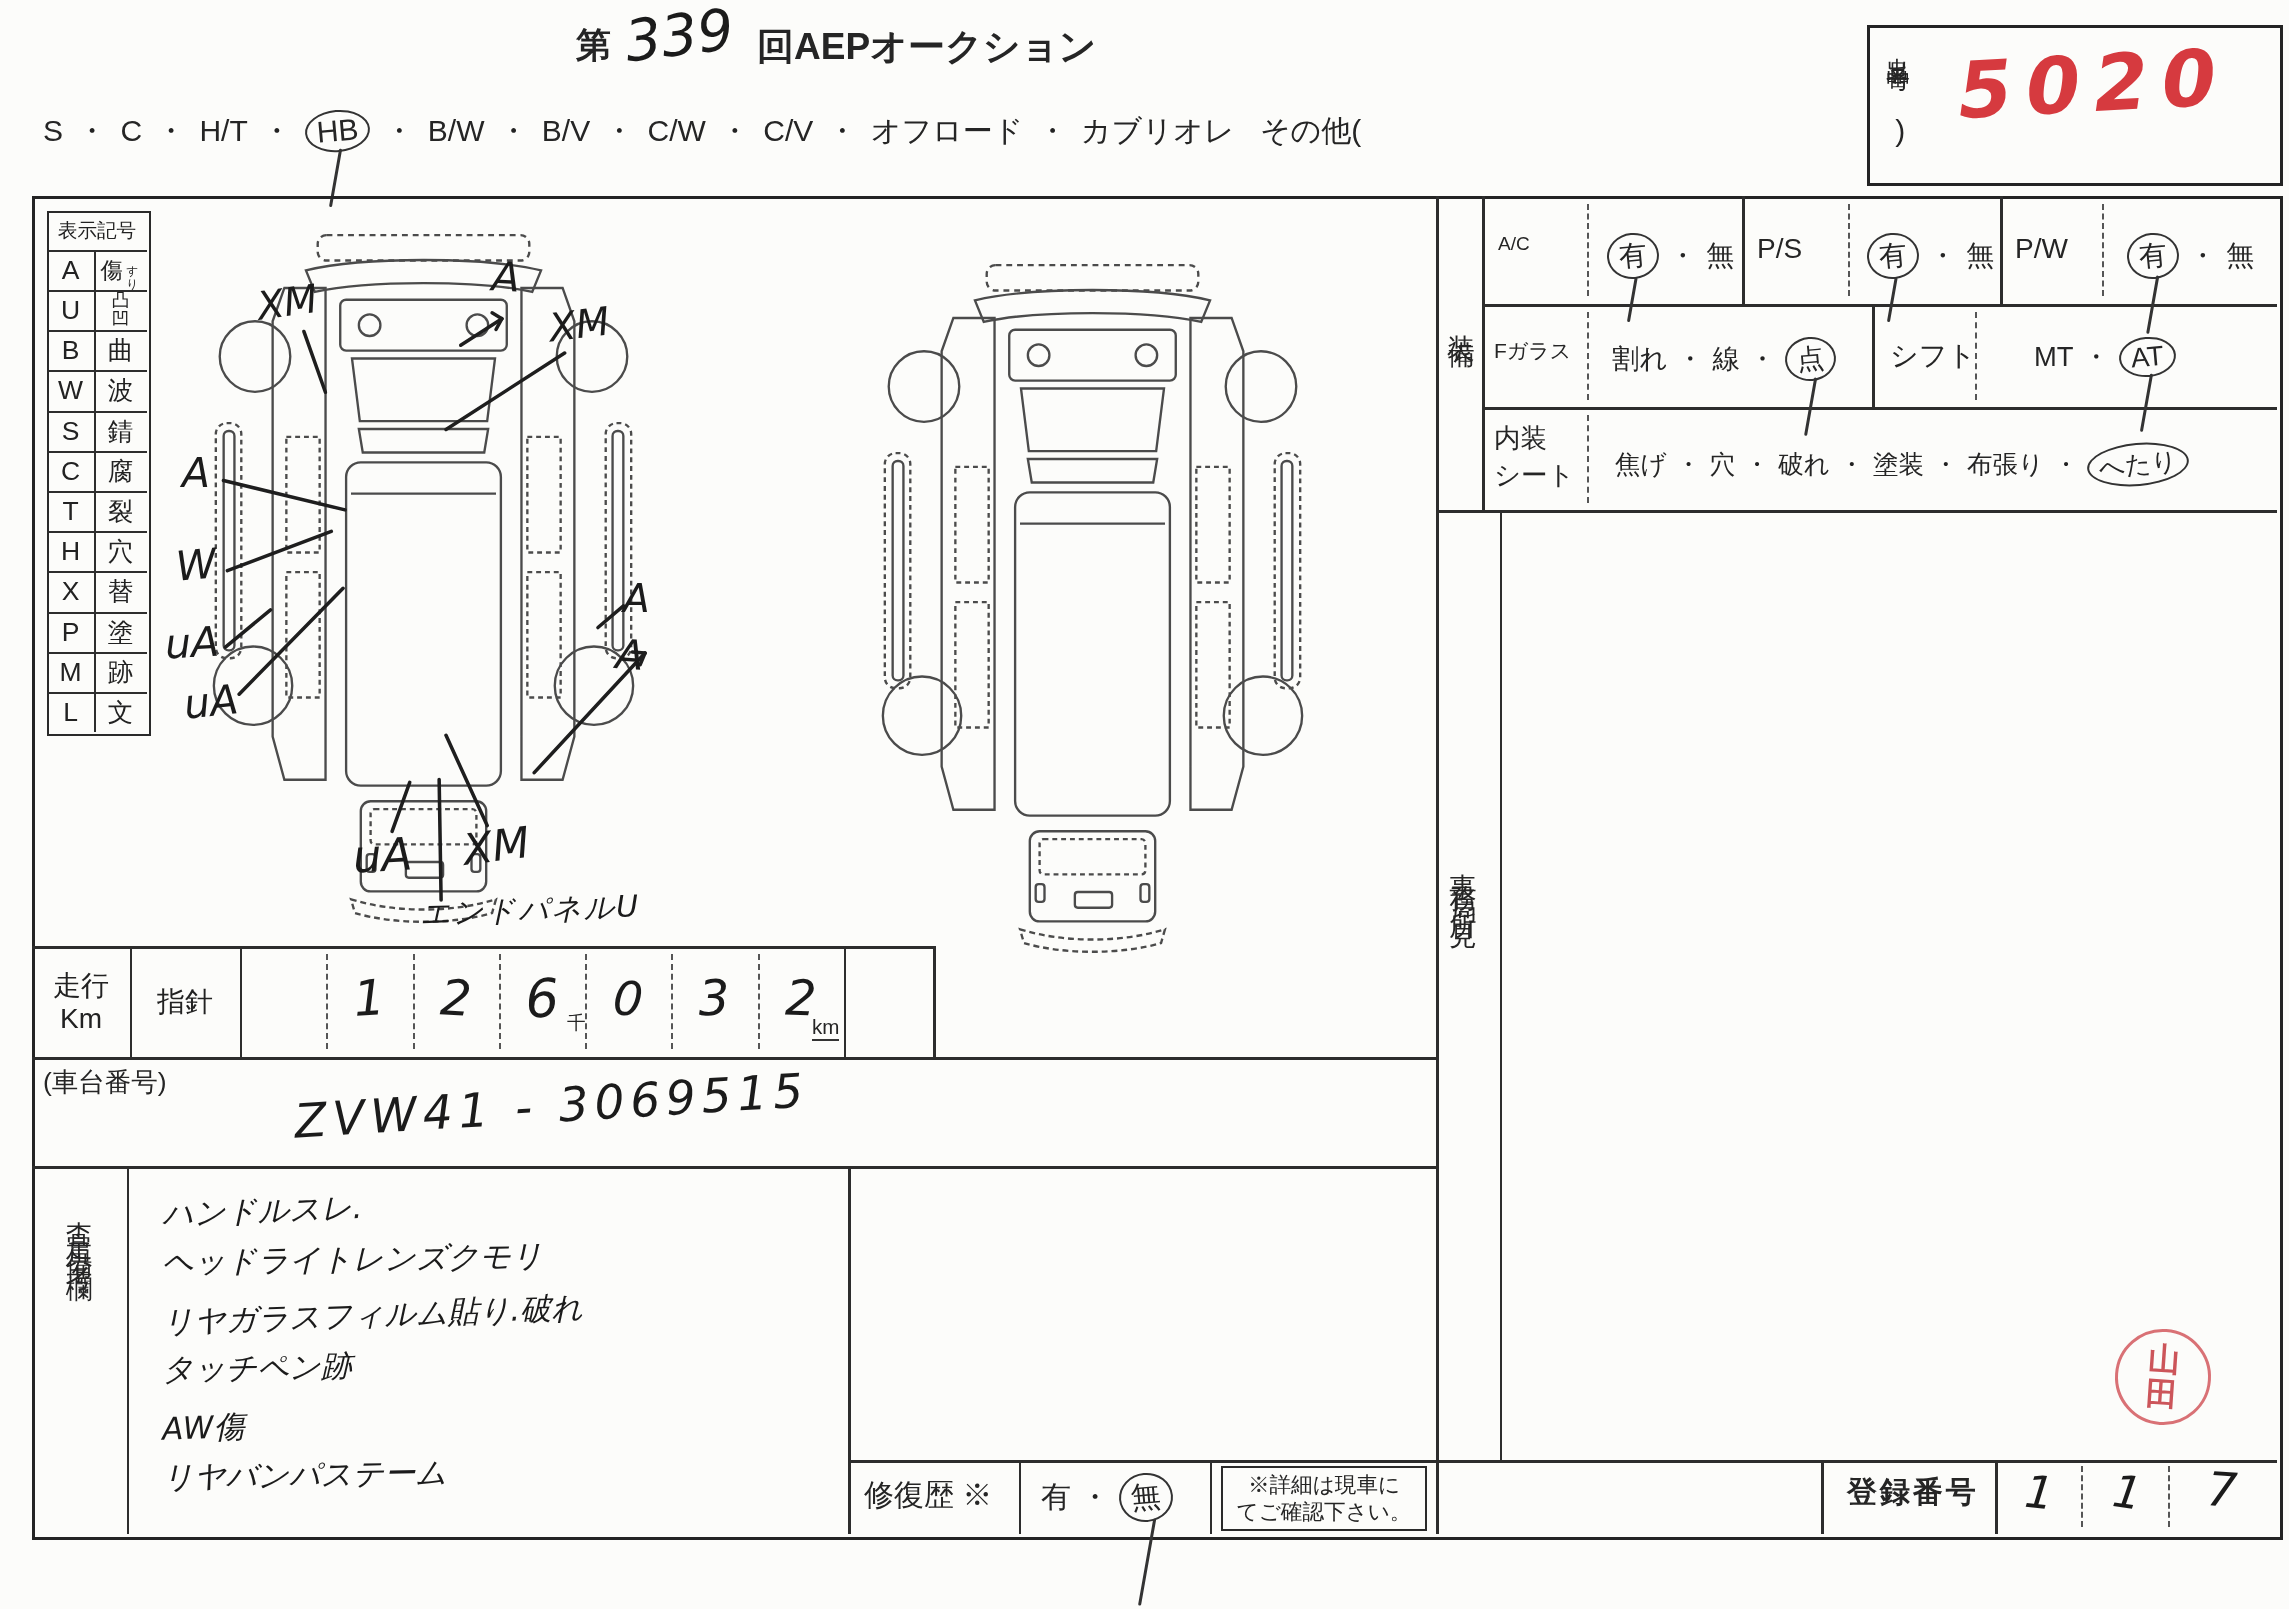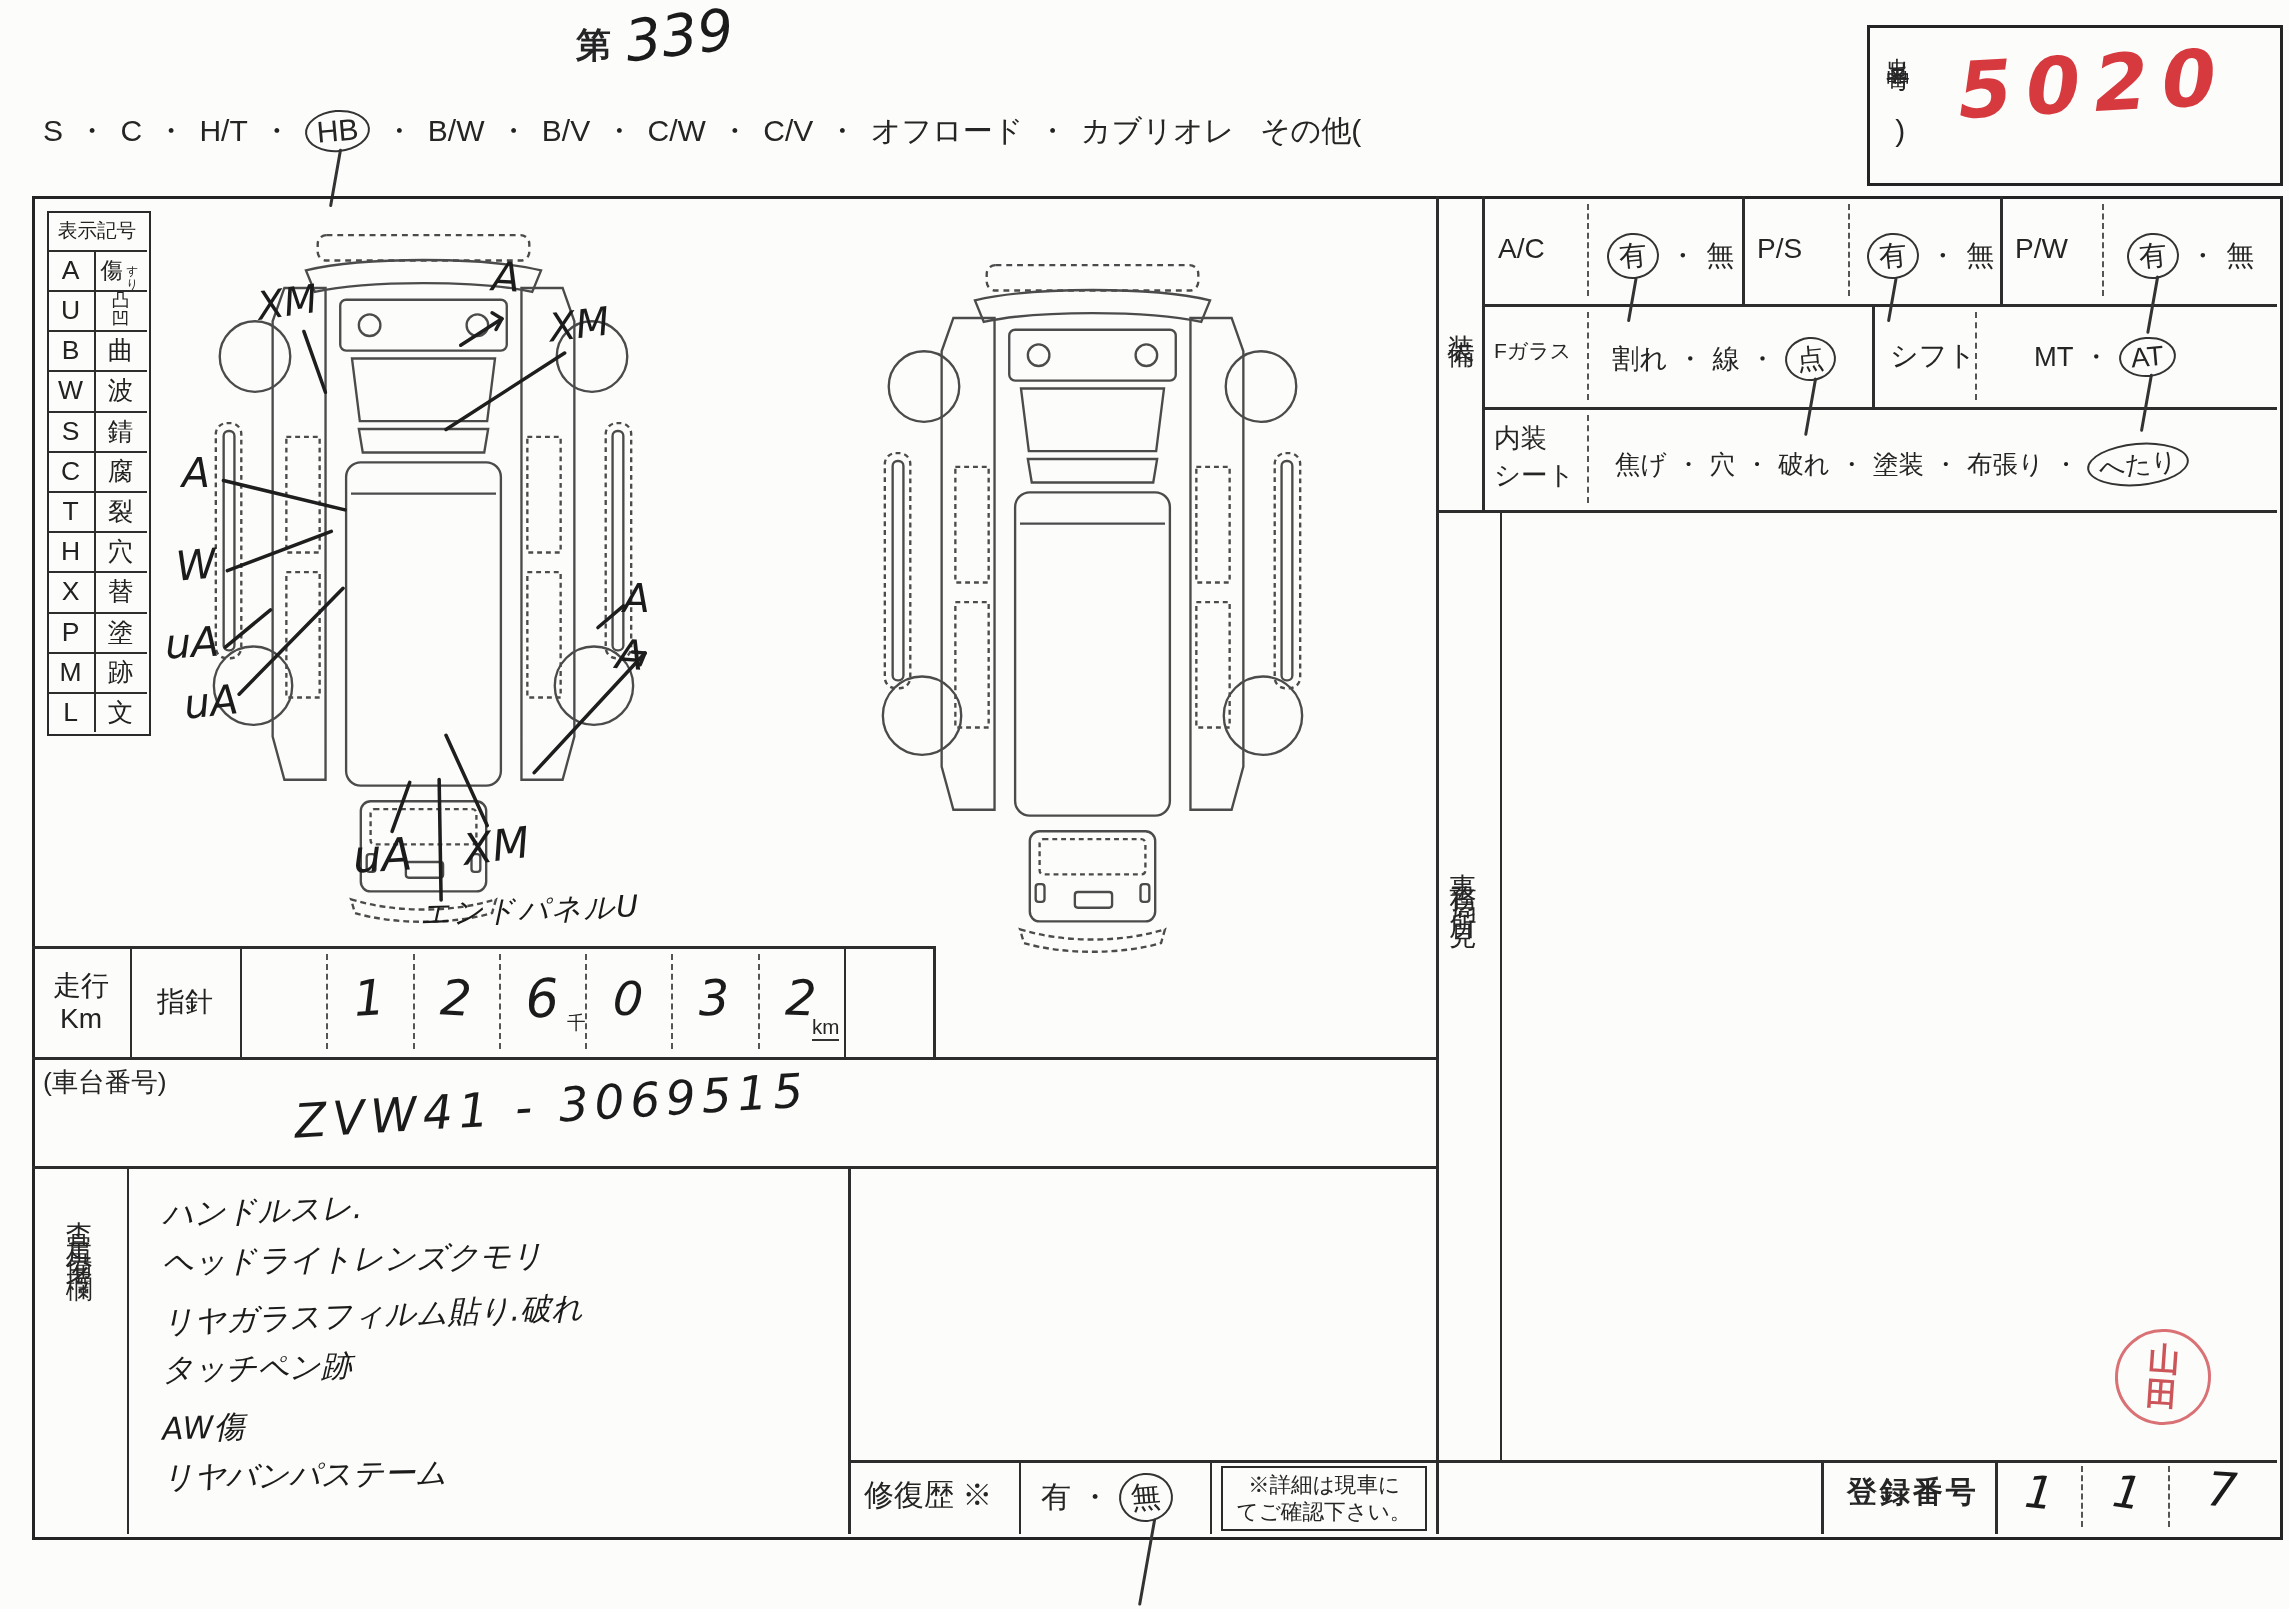--- a/index.html
+++ b/index.html
@@ -29,20 +29,21 @@
         display:flex;flex-direction:column;align-items:center;justify-content:center;
         color:rgba(198,66,72,.9);transform:rotate(4deg);}
 </style>
 </head>
 <body>
 
 <div class="sheet">
 
   <div class="t" style="left:576px;top:21.6px;font-size:35px;font-weight:bold;">第</div>
   <div class="hw" style="left:625px;top:2px;font-size:57px;transform:rotate(-7deg);">339</div>
+  <div class="t" style="left:757px;top:21.6px;font-size:37px;font-weight:bold;">回AEPオークション</div>
 
   <div class="t bt" style="left:43px;top:110px;font-size:30px;">
     <span class="opt">S</span><span class="opt">C</span><span class="opt">H/T</span><span class="opt"><span class="circ t60">HB</span></span><span class="opt">B/W</span><span class="opt">B/V</span><span class="opt">C/W</span><span class="opt">C/V</span><span class="opt">オフロード</span><span class="opt last">カブリオレ</span><span style="margin-left:25.5px;">その他(</span><span style="margin-left:534px;">)</span>
   </div>
 
   <div class="abs" style="left:1867px;top:24.5px;width:410px;height:155px;border:3.9px solid #242424;"></div>
   <div class="t vtx" style="left:1882px;top:39px;font-size:23.5px;letter-spacing:3.9px;">出品番号</div>
   <div class="hw" style="left:1958px;top:39px;font-size:78px;font-weight:bold;color:#d63a3f;letter-spacing:13.7px;transform:rotate(-3deg);">5020</div>
 
   <div class="abs" style="left:32px;top:196px;width:2245px;height:1338px;border:3.9px solid #242424;"></div>
@@ -298,21 +299,21 @@
   <div class="ln" style="left:1872px;top:304px;width:2.9px;height:103px;"></div>
   <div class="dv" style="left:1587px;top:204px;height:92px;"></div>
   <div class="dv" style="left:1848px;top:204px;height:92px;"></div>
   <div class="dv" style="left:2102px;top:204px;height:92px;"></div>
   <div class="dv" style="left:1587px;top:312px;height:88px;"></div>
   <div class="dv" style="left:1975px;top:312px;height:88px;"></div>
   <div class="dv" style="left:1587px;top:415px;height:88px;"></div>
 
   <div class="t vtx" style="left:1443px;top:312px;font-size:27.4px;letter-spacing:7.8px;">装備</div>
 
-  <div class="t" style="left:1498px;top:233px;font-size:28px;">A/C</div>
+  <div class="t" style="left:1498px;top:233px;font-size:19px;">A/C</div>
   <div class="t opts" style="left:1607px;top:233px;font-size:28px;">
     <span class="o last"><span class="circ">有</span></span><span style="margin:0 9.8px;">・</span><span>無</span>
   </div>
   <div class="t" style="left:1757px;top:233px;font-size:28px;">P/S</div>
   <div class="t opts" style="left:1867px;top:233px;font-size:28px;">
     <span class="o last"><span class="circ">有</span></span><span style="margin:0 9.8px;">・</span><span>無</span>
   </div>
   <div class="t" style="left:2015px;top:233px;font-size:28px;">P/W</div>
   <div class="t opts" style="left:2127px;top:233px;font-size:28px;">
     <span class="o last"><span class="circ t60">有</span></span><span style="margin:0 9.8px;">・</span><span>無</span>

